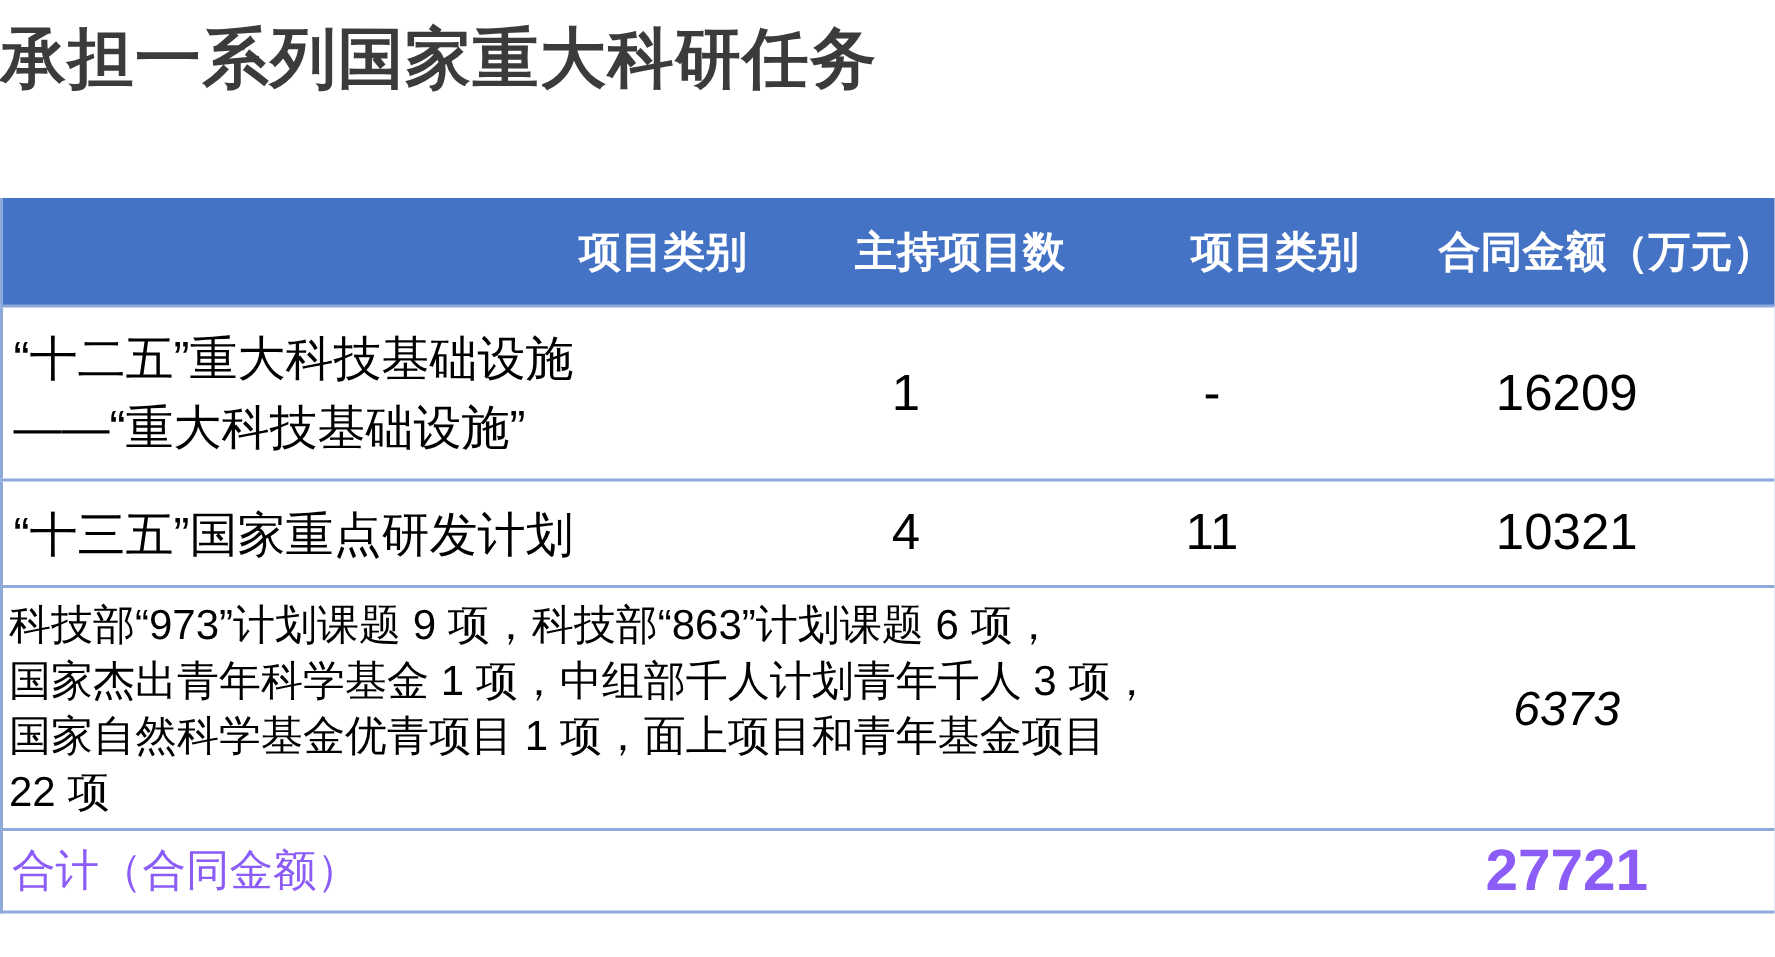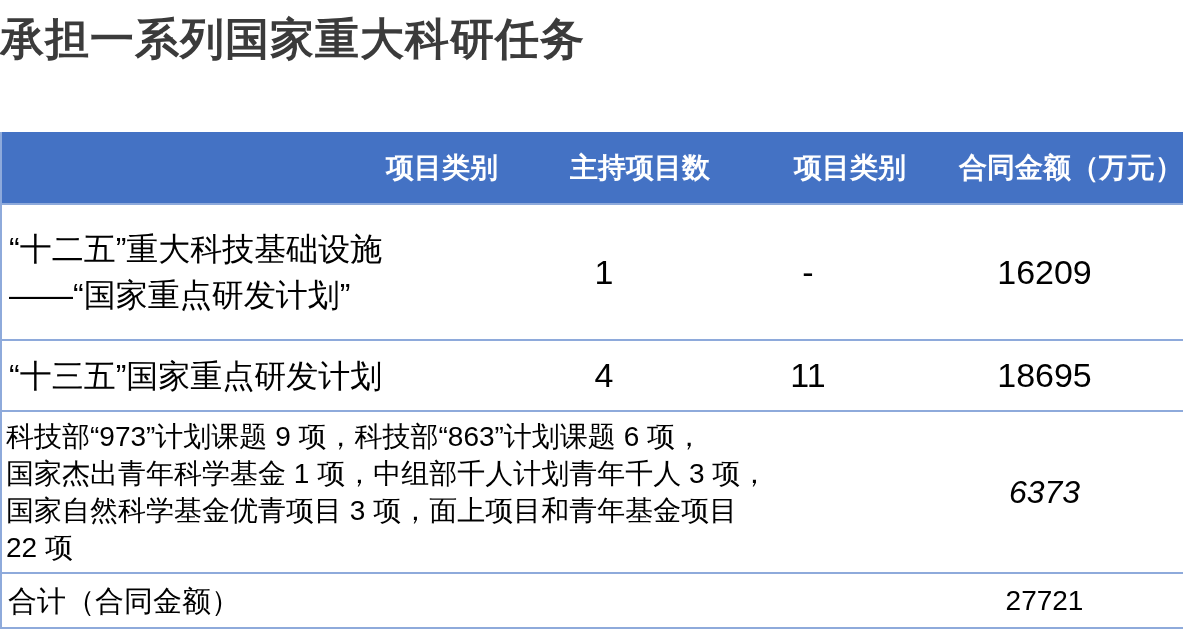--- a/index.html
+++ b/index.html
@@ -57,33 +57,33 @@
   td.cat {
     text-align: left;
     padding-left: 7px;
     font-size: 32px;
     line-height: 46px;
   }
   td.num {
     text-align: center;
     font-size: 34px;
   }
-  tr.r1 { height: 136px; }
+  tr.r1 { height: 116px; }
   tr.r2 { height: 71px; }
   tr.r3 { height: 162px; border-radius: 25px; }
   tr.r4 { height: 55px; }
   tr.r3 td.cat {
     font-size: 28px;
     line-height: 37px;
     padding-left: 4px;
   }
   tr.r3 td.num { font-size: 32px; font-style: italic; }
-  tr.r4 td { color: #000000; }
+  tr.r4 td { color: #8b5cf6; }
   tr.r4 td.cat { font-size: 29px; line-height: 34px; padding-left: 6px; }
-  tr.r4 td.num { font-size: 28px; }
+  tr.r4 td.num { font-size: 39px; font-weight: bold; }
 </style>
 </head>
 <body>
 
 <div class="title">承担一系列国家重大科研任务</div>
 
 <table class="tbl">
   <colgroup>
     <col class="c1">
       <col class="c2">
@@ -95,39 +95,39 @@
       <th>项目类别</th>
       <th>主持项目数</th>
       <th>项目类别</th>
       <th>合同金额（万元）</th>
     </tr>
   </thead>
   <tbody>
     <tr class="r1">
       <td class="cat">
         <div>“十二五”重大科技基础设施</div>
-        <div>——“国家重点研发计划”</div>
+        <div>——“重大科技基础设施”</div>
       </td>
       <td class="num">1</td>
       <td class="num">-</td>
       <td class="num">16209</td>
     </tr>
     <tr class="r2">
       <td class="cat">
         <div>“十三五”国家重点研发计划</div>
       </td>
       <td class="num">4</td>
       <td class="num">11</td>
-      <td class="num">18695</td>
+      <td class="num">10321</td>
     </tr>
     <tr class="r3">
       <td class="cat" colspan="3">
         <div>科技部“973”计划课题 9 项，科技部“863”计划课题 6 项，</div>
         <div>国家杰出青年科学基金 1 项，中组部千人计划青年千人 3 项，</div>
-        <div>国家自然科学基金优青项目 3 项，面上项目和青年基金项目</div>
+        <div>国家自然科学基金优青项目 1 项，面上项目和青年基金项目</div>
         <div>22 项</div>
       </td>
       <td class="num">6373</td>
     </tr>
     <tr class="r4">
       <td class="cat" colspan="3">合计（合同金额）</td>
       <td class="num">27721</td>
     </tr>
   </tbody>
 </table>

